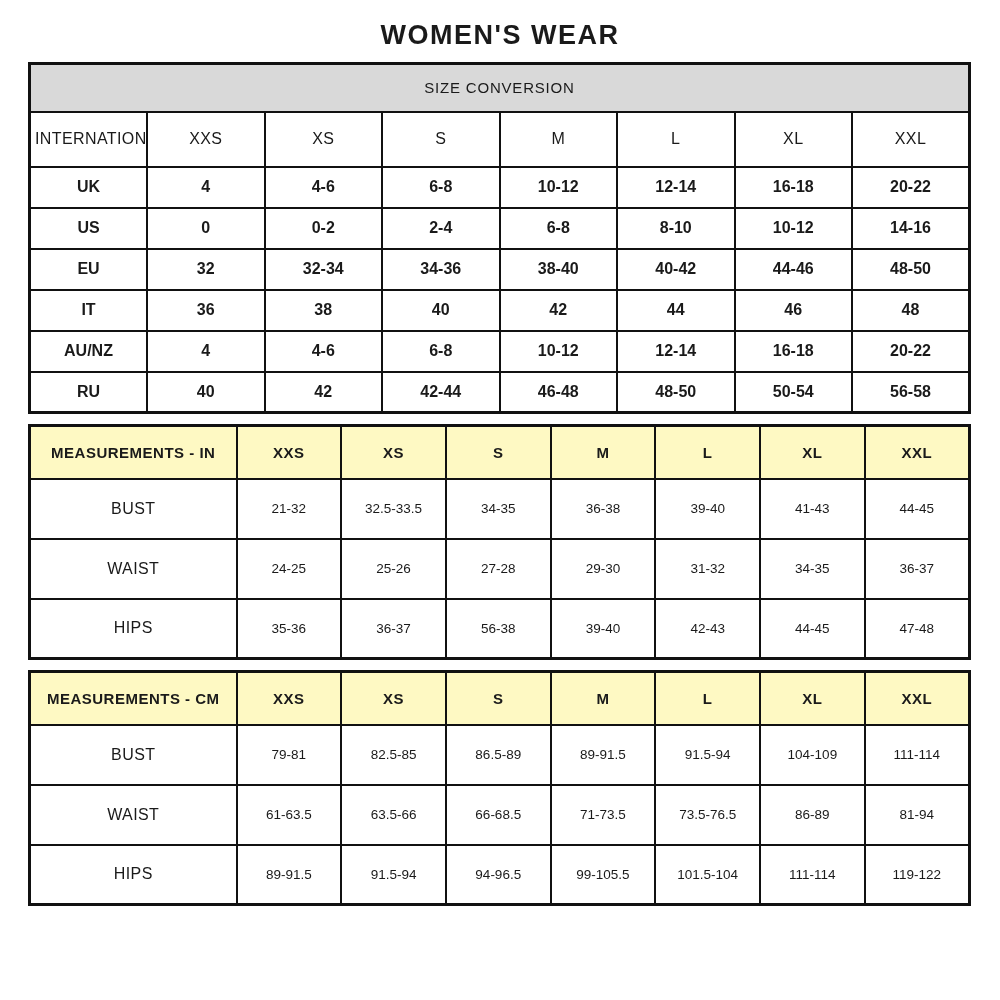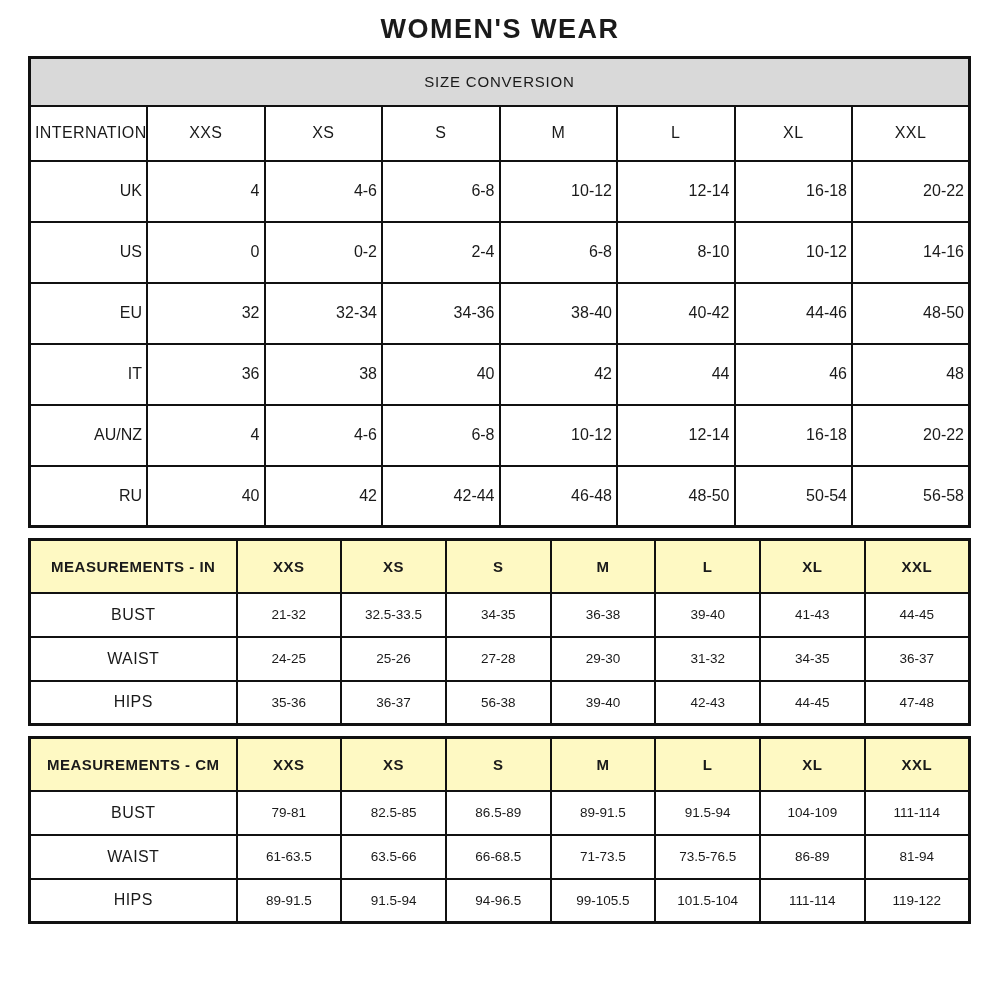--- a/index.html
+++ b/index.html
@@ -3,21 +3,21 @@
 <meta charset="utf-8">
 <style>
   * { box-sizing: border-box; }
   html, body {
     margin: 0; padding: 0;
     width: 1000px; height: 1000px;
     background: #ffffff;
     font-family: "Liberation Sans", sans-serif;
     color: #1a1a1a;
   }
-  .page { padding: 0 28px; }
+  .page { padding: 6px 28px; }
   .title {
     margin: 0;
     padding: 14px 0 11px 0;
     text-align: center;
     font-size: 27px;
     font-weight: 700;
     letter-spacing: 1.5px;
     color: #1a1a1a;
   }
   table {
@@ -37,32 +37,32 @@
 
   
   .t1 .banner {
     background: #d9d9d9;
     height: 48px;
     font-size: 15px;
     font-weight: 400;
     letter-spacing: 0.8px;
   }
   .t1 .head-row td { height: 55px; font-size: 16px; font-weight: 400; letter-spacing: 0.4px; }
-  .t1 .data-row td { height: 61px; font-size: 16px; font-weight: 400; text-align: right; }
+  .t1 .data-row td { height: 41px; font-size: 16px; font-weight: 700; }
   .t1 .label-col { width: 169px; }
 
   
   .t23 .head-row th {
     background: #fef9c3;
     height: 53px;
     font-size: 15px;
     font-weight: 700;
     letter-spacing: 0.5px;
   }
-  .t23 .data-row td { height: 44px; font-size: 13.5px; font-weight: 400; }
+  .t23 .data-row td { height: 60px; font-size: 13.5px; font-weight: 400; }
   .t23 .data-row td.row-label { font-size: 16px; letter-spacing: 0.4px; }
   .t23 .label-col { width: 207px; }
 </style>
 </head>
 <body>
 
 <div class="page">
 
   <h1 class="title">WOMEN'S WEAR</h1>
 

